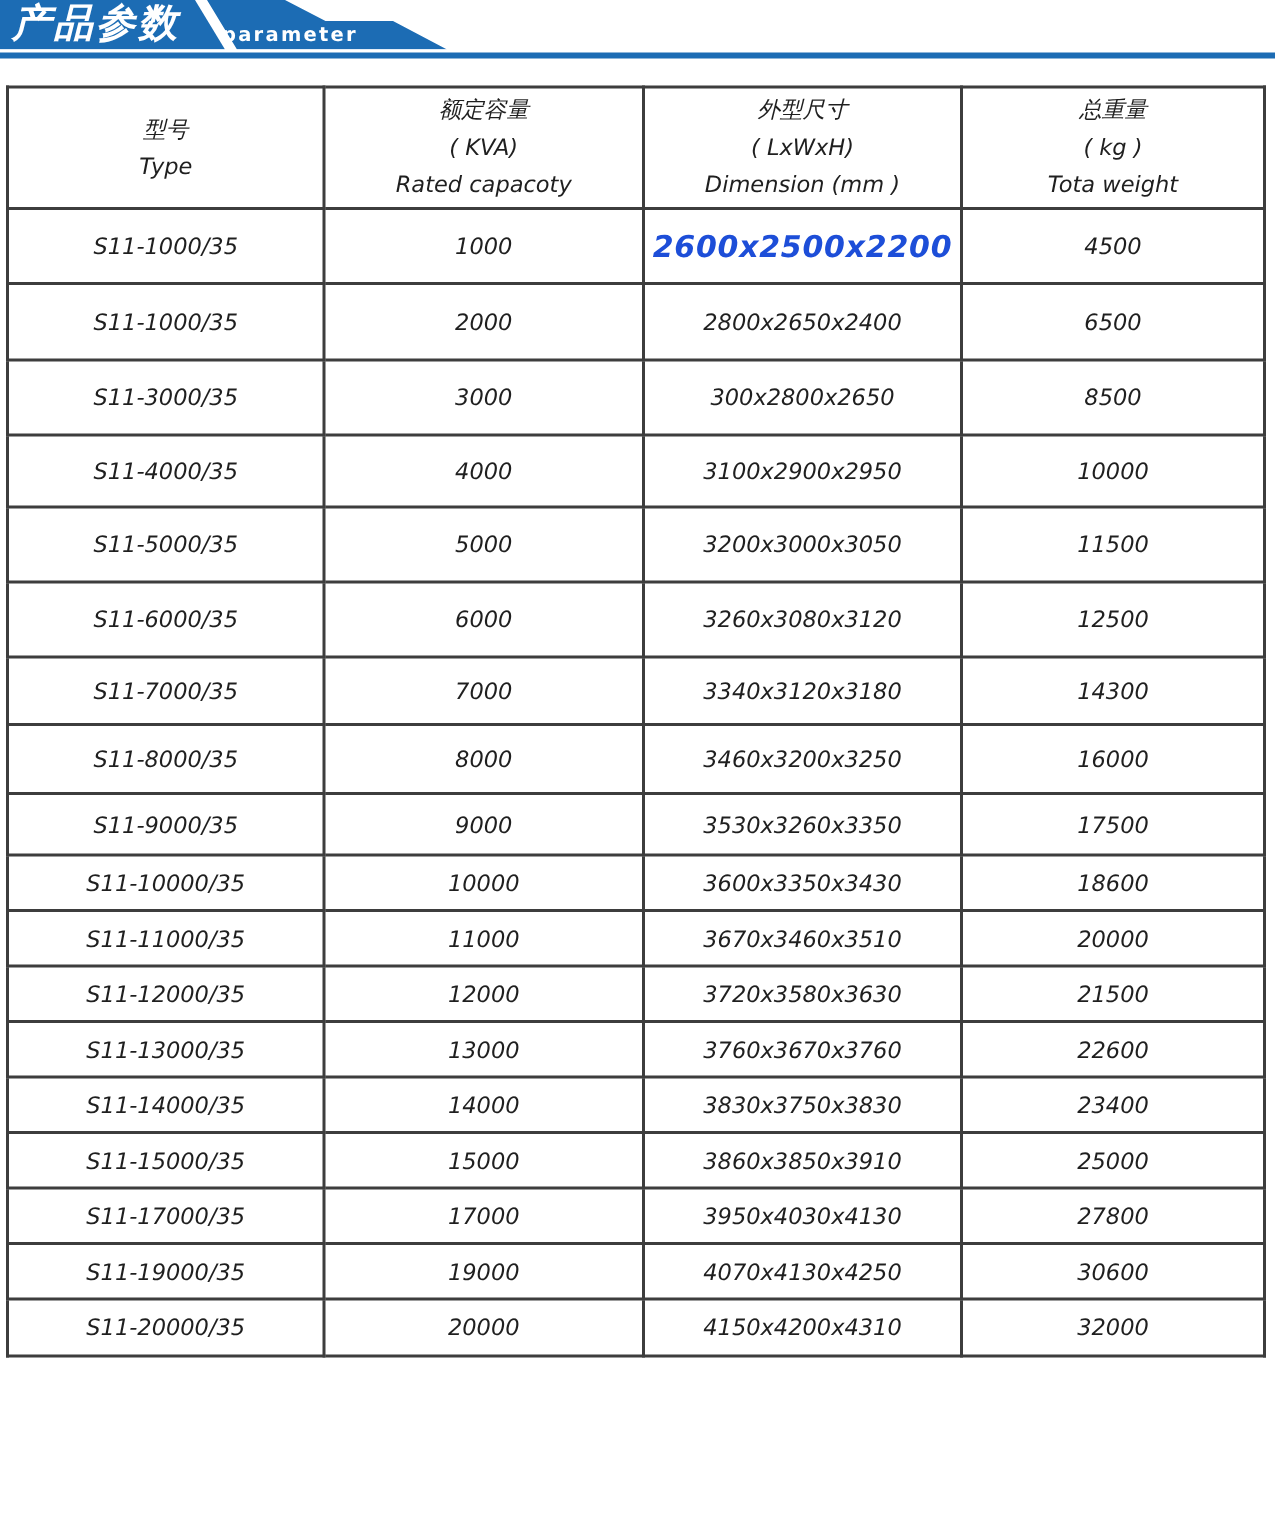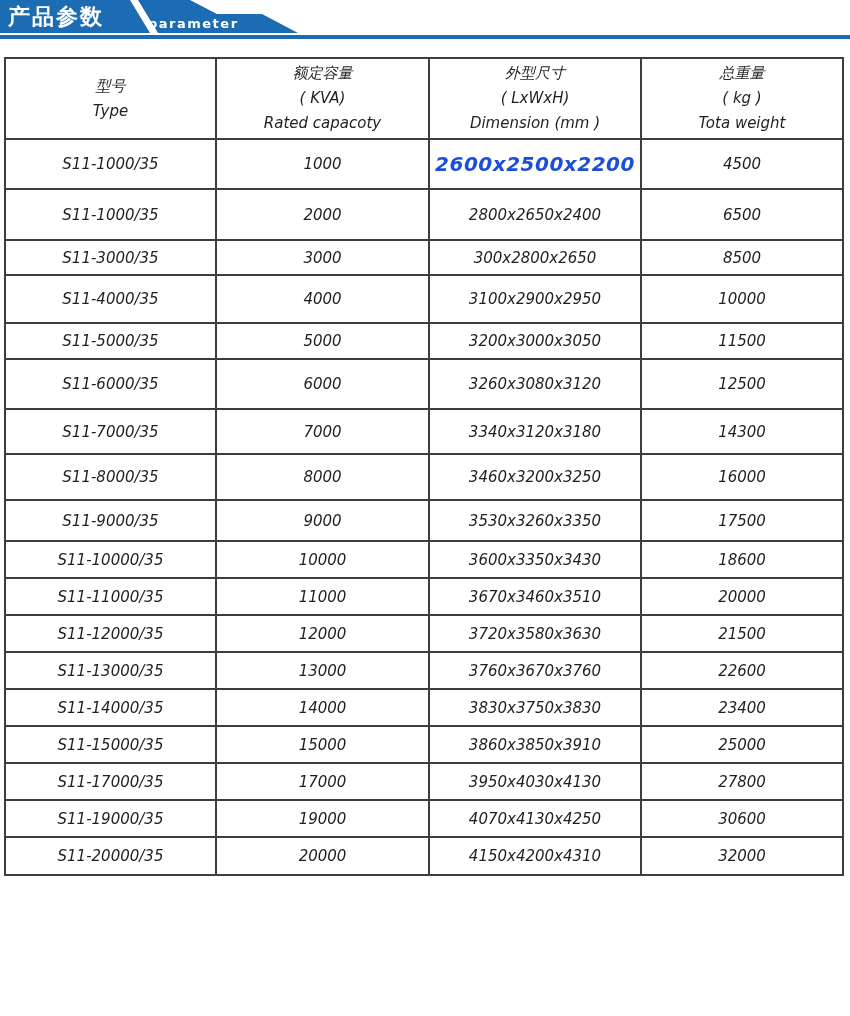--- a/index.html
+++ b/index.html
@@ -25,25 +25,26 @@
     position: absolute;
     left: 0; top: 0;
     width: 150px; height: 33px;
     background: #1c6cb4;
     clip-path: polygon(0 0, 130px 0, 150px 33px, 0 33px);
   }
   .banner-block-text {
     position: absolute;
     left: 8px; top: 1px;
     color: #ffffff;
-    font-size: 22px;
+    font-size: 26px;
     font-weight: bold;
     letter-spacing: 2px;
     white-space: nowrap;
     line-height: 31px;
+    font-style: italic;
   }
   .banner-ribbon {
     position: absolute;
     left: 138px; top: 0;
     width: 160px; height: 33px;
     background: #1c6cb4;
     clip-path: polygon(0 0, 52px 0, 79px 14px, 124px 14px, 160px 33px, 20px 33px);
   }
   .banner-ribbon-text {
     position: absolute;
@@ -146,33 +147,33 @@
       <td>1000</td>
       <td class="dim-em">2600x2500x2200</td>
       <td>4500</td>
     </tr>
     <tr style="height:51px">
       <td>S11-1000/35</td>
       <td>2000</td>
       <td>2800x2650x2400</td>
       <td>6500</td>
     </tr>
-    <tr style="height:35px">
+    <tr style="height:50px">
       <td>S11-3000/35</td>
       <td>3000</td>
       <td>300x2800x2650</td>
       <td>8500</td>
     </tr>
     <tr style="height:48px">
       <td>S11-4000/35</td>
       <td>4000</td>
       <td>3100x2900x2950</td>
       <td>10000</td>
     </tr>
-    <tr style="height:36px">
+    <tr style="height:50px">
       <td>S11-5000/35</td>
       <td>5000</td>
       <td>3200x3000x3050</td>
       <td>11500</td>
     </tr>
     <tr style="height:50px">
       <td>S11-6000/35</td>
       <td>6000</td>
       <td>3260x3080x3120</td>
       <td>12500</td>

